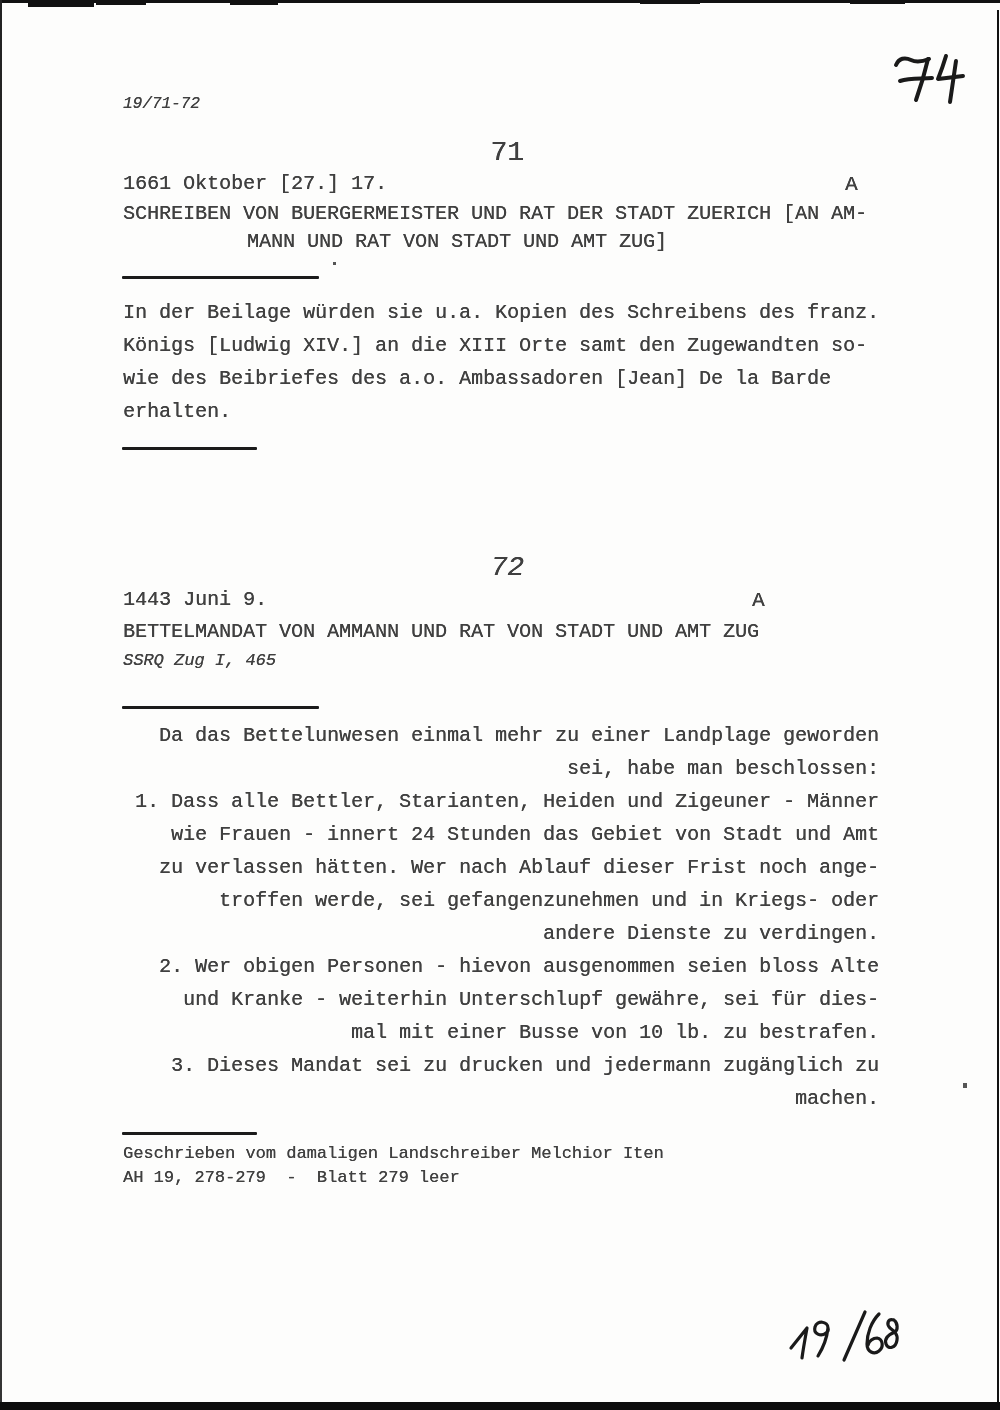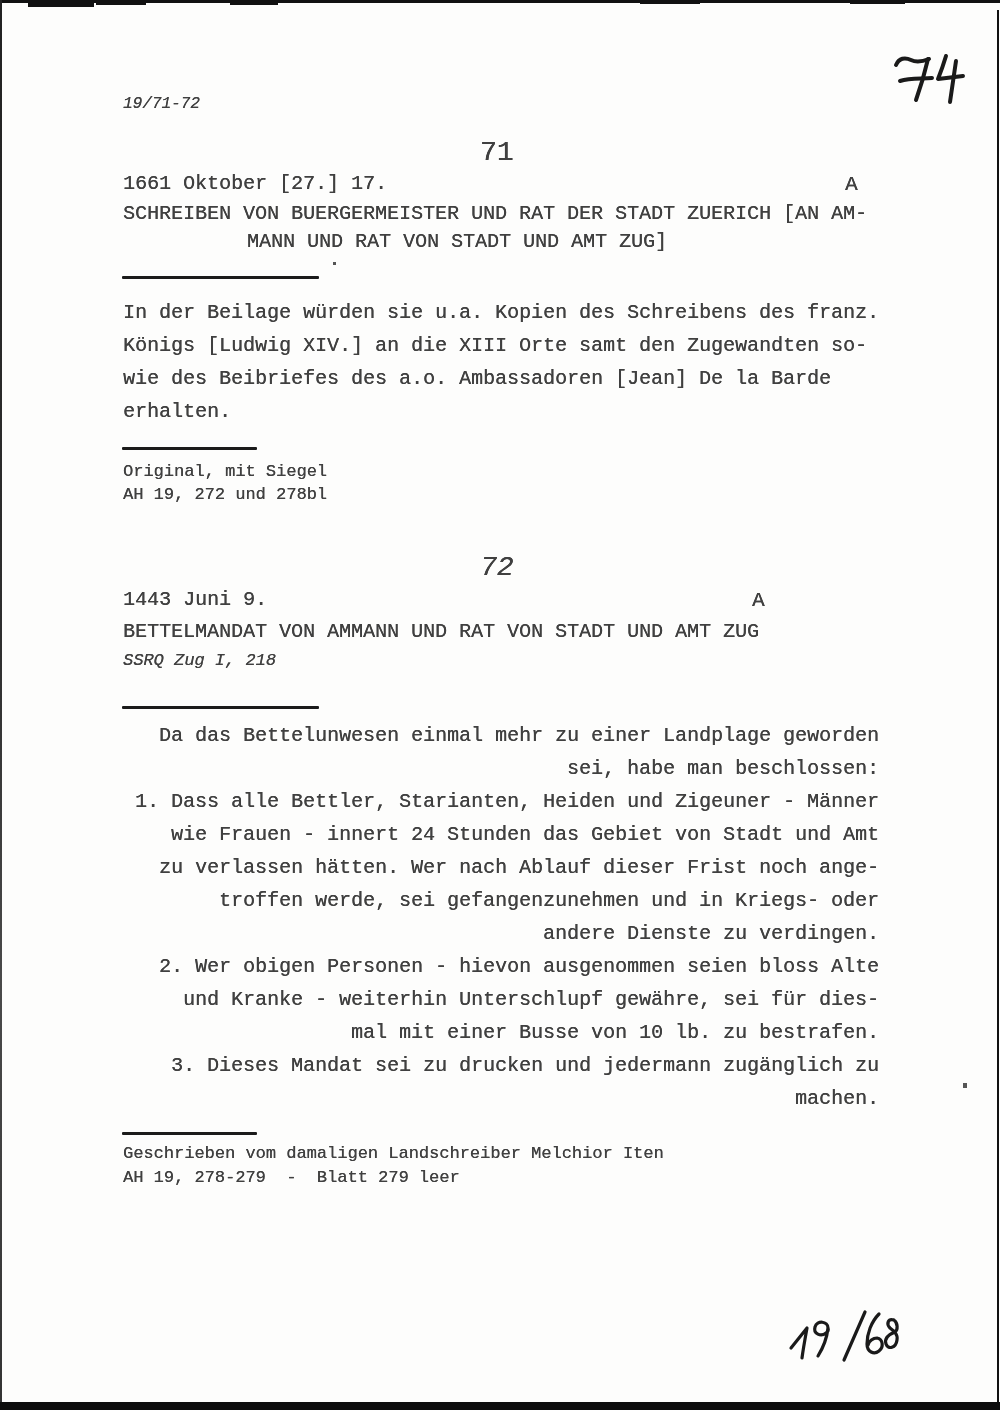--- a/index.html
+++ b/index.html
@@ -12,21 +12,21 @@
     font-family:"Liberation Mono","DejaVu Sans Mono",monospace;
     color:#404040;
   }
   .abs { position:absolute; white-space:pre; }
   .t20 { font-size:20px; text-shadow:0.2px 0.2px 0.4px rgba(0,0,0,0.75); }
   .t17 { font-size:17px; text-shadow:0.2px 0.2px 0.3px rgba(0,0,0,0.7); }
   .it  { font-style:italic; }
   .para { line-height:33px; }
   .small-block { line-height:23px; }
   .footer-block { line-height:24px; }
-  .secnum { font-size:28px; width:44px; text-align:left; text-shadow:0.3px 0.3px 0.4px rgba(0,0,0,0.8); }
+  .secnum { font-size:28px; width:44px; text-align:right; text-shadow:0.3px 0.3px 0.4px rgba(0,0,0,0.8); }
   .amark { font-size:21px; text-shadow:0.2px 0.2px 0.4px rgba(0,0,0,0.75); }
   .rule { position:absolute; height:3px; background:#1b1b1b; border-radius:1px; }
   .edge { position:absolute; background:#111; }
   .speck { position:absolute; background:#555; }
   svg.hand { position:absolute; stroke:#1a1a1a; fill:none; stroke-linecap:round; stroke-linejoin:round; }
 </style>
 </head>
 <body>
 
 <div class="page">
@@ -61,31 +61,29 @@
 
   <div class="rule" style="left:122px; top:276px; width:197px;"></div>
 
   <div class="abs t20 para" style="left:123px; top:296px;">In der Beilage würden sie u.a. Kopien des Schreibens des franz.
 Königs [Ludwig XIV.] an die XIII Orte samt den Zugewandten so-
 wie des Beibriefes des a.o. Ambassadoren [Jean] De la Barde
 erhalten.</div>
 
   <div class="rule" style="left:122px; top:447px; width:135px;"></div>
 
-  <div class="abs t17 small-block" style="left:123px; top:460px;">Original, mit Siegel
-AH 19, 272 und 278bl</div>
 
   <div class="abs secnum" style="left:480px; top:552px;font-style:italic;">72</div>
 
   <div class="abs t20" style="left:123px; top:588px;">1443 Juni 9.</div>
   <div class="abs amark" style="left:752px; top:589px;">A</div>
 
   <div class="abs t20" style="left:123px; top:620px;text-align:center;">BETTELMANDAT VON AMMANN UND RAT VON STADT UND AMT ZUG</div>
 
-  <div class="abs t17 it" style="left:123px; top:651px;">SSRQ Zug I, 218</div>
+  <div class="abs t17 it" style="left:123px; top:651px;">SSRQ Zug I, 465</div>
 
   <div class="rule" style="left:122px; top:706px; width:197px;"></div>
 
   <div class="abs t20 para" style="left:123px; top:719px;text-align:right;">Da das Bettelunwesen einmal mehr zu einer Landplage geworden
 sei, habe man beschlossen:
 1. Dass alle Bettler, Starianten, Heiden und Zigeuner - Männer
    wie Frauen - innert 24 Stunden das Gebiet von Stadt und Amt
    zu verlassen hätten. Wer nach Ablauf dieser Frist noch ange-
    troffen werde, sei gefangenzunehmen und in Kriegs- oder
    andere Dienste zu verdingen.

